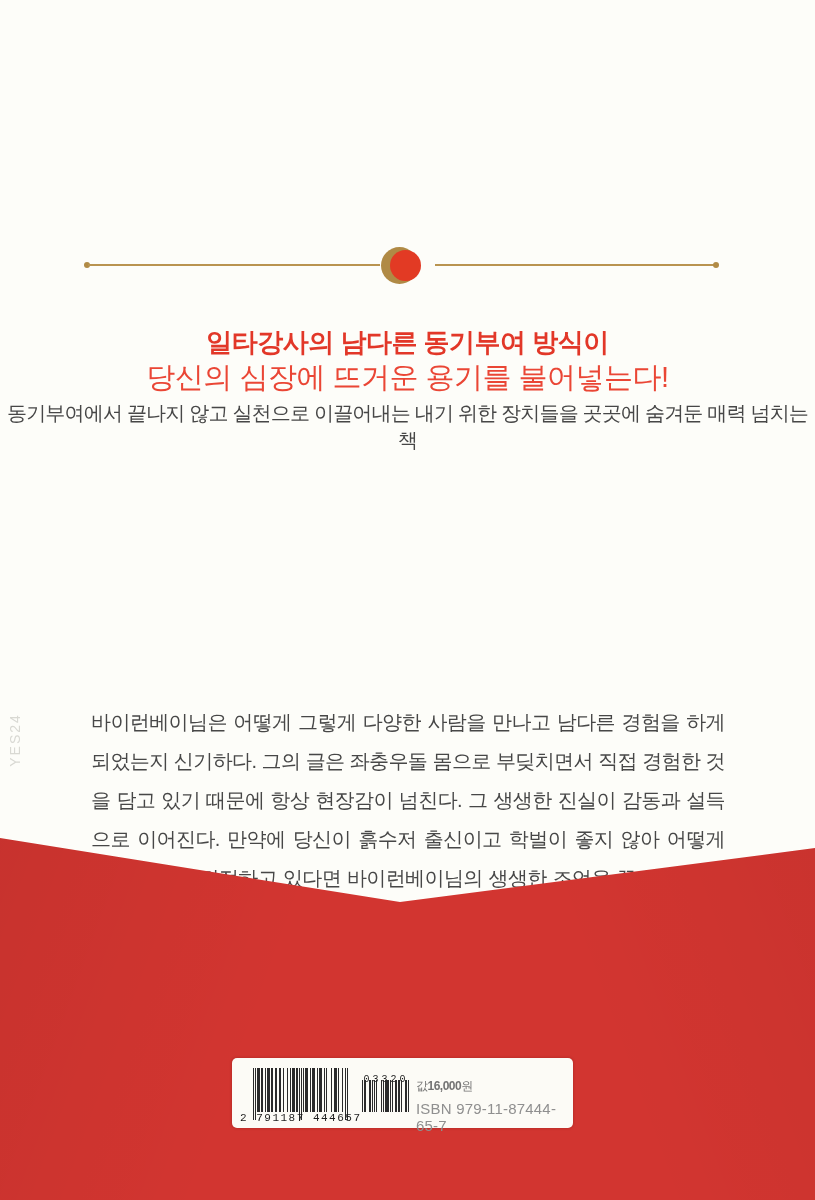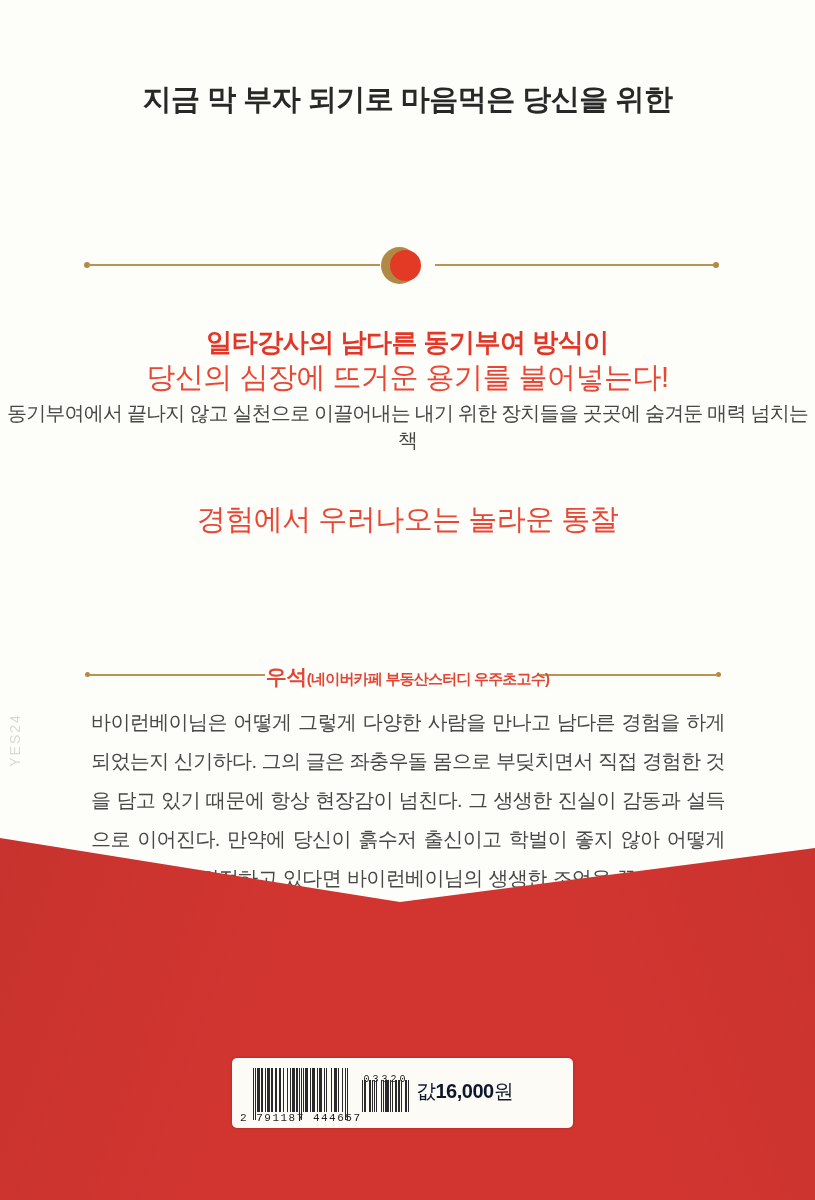--- a/index.html
+++ b/index.html
@@ -76,65 +76,54 @@
     font-size:11px;color:#1d1d1d;letter-spacing:1.5px;
     font-family:"Liberation Mono","DejaVu Sans Mono",monospace;
     white-space:nowrap;
   }
   .bc-addon{position:absolute;left:130px;top:22px;width:47px;height:32px;}
   .bc-addon-digits{
     position:absolute;left:128px;top:16px;width:52px;text-align:center;
     font-size:10px;color:#1d1d1d;letter-spacing:3px;
     font-family:Liberation Mono, monospace;
   }
-  .bc-price{position:absolute;left:184px;top:20px;font-size:20px;color:#0f172a;letter-spacing:-0.5px;}
+  .bc-price{position:absolute;left:184px;top:20px;font-size:12px;color:#737373;letter-spacing:-0.5px;}
   .bc-price .val{font-weight:700;}
   .bc-isbn{position:absolute;left:184px;top:42px;font-size:15px;color:#8f8f8f;letter-spacing:0.2px;}
 
   
   .wm-left{
     position:absolute;left:-17px;top:732px;width:64px;text-align:center;
     transform:rotate(-90deg);
     font-size:14px;color:rgba(150,150,140,0.35);letter-spacing:2px;
   }
 
   .bar{position:absolute;top:0;background:#2a2a2a;}
 </style>
 </head>
 <body>
 
 <div class="page">
 
-  <div class="centered tagline">지금 막 부자 되기로 마음먹은 당신을 위한</div>
 
   <div class="orn-divider">
     <span class="orn-dot l"></span>
     <span class="orn-line l"></span>
     <span class="orn-circle">
         <span class="red"></span>
       </span>
     <span class="orn-line r"></span>
     <span class="orn-dot r"></span>
   </div>
 
   <div class="centered h-red-bold sec1-bold">일타강사의 남다른 동기부여 방식이</div>
   <div class="centered h-red-light sec1-light">당신의 심장에 뜨거운 용기를 불어넣는다!</div>
   <div class="centered body-line">동기부여에서 끝나지 않고 실천으로 이끌어내는 내기 위한 장치들을 곳곳에 숨겨둔 매력 넘치는 책</div>
 
-  <div class="centered h-red-light sec2-light">경험에서 우러나오는 놀라운 통찰</div>
 
-  <div class="rev-divider">
-    <span class="rev-dot l"></span>
-    <span class="rev-line l"></span>
-    <span class="rev-line r"></span>
-    <span class="rev-dot r"></span>
-    <div class="rev-text">
-      <span class="rev-name">우석</span><span class="rev-affil">(네이버카페 부동산스터디 우주초고수)</span>
-    </div>
-  </div>
 
   <div class="body-par par2">바이런베이님은 어떻게 그렇게 다양한 사람을 만나고 남다른 경험을 하게 되었는지 신기하다. 그의 글은 좌충우돌 몸으로 부딪치면서 직접 경험한 것을 담고 있기 때문에 항상 현장감이 넘친다. 그 생생한 진실이 감동과 설득으로 이어진다. 만약에 당신이 흙수저 출신이고 학벌이 좋지 않아 어떻게 살아야 할지 걱정하고 있다면 바이런베이님의 생생한 조언을 꼭 한번 읽어보시길 권한다.</div>
 
   <div class="envelope">
     <div class="bc-label">
       <div class="bc-ean" id="ean-bars">
           <div class="bar" style="left: 0px; width: 1px; height: 52px;"></div>
           <div class="bar" style="left: 2px; width: 1px; height: 52px;"></div>
           <div class="bar" style="left: 4px; width: 3px; height: 44px;"></div>
           <div class="bar" style="left: 8px; width: 2px; height: 44px;"></div>
@@ -181,19 +170,20 @@
           <div class="bar" style="left: 30px; width: 1px; height: 32px;"></div>
           <div class="bar" style="left: 33px; width: 2px; height: 32px;"></div>
           <div class="bar" style="left: 36px; width: 2px; height: 32px;"></div>
           <div class="bar" style="left: 39px; width: 1px; height: 32px;"></div>
           <div class="bar" style="left: 43px; width: 2px; height: 32px;"></div>
           <div class="bar" style="left: 46px; width: 1px; height: 32px;"></div>
         </div>
       <div class="bc-price">
         <span>값</span><span class="val">16,000</span><span>원</span>
       </div>
+      <div class="bc-isbn">ISBN 979-11-87444-65-7</div>
     </div>
 
   </div>
 
   <div class="wm-left">YES24</div>
 
 </div>
 
 </body></html>

